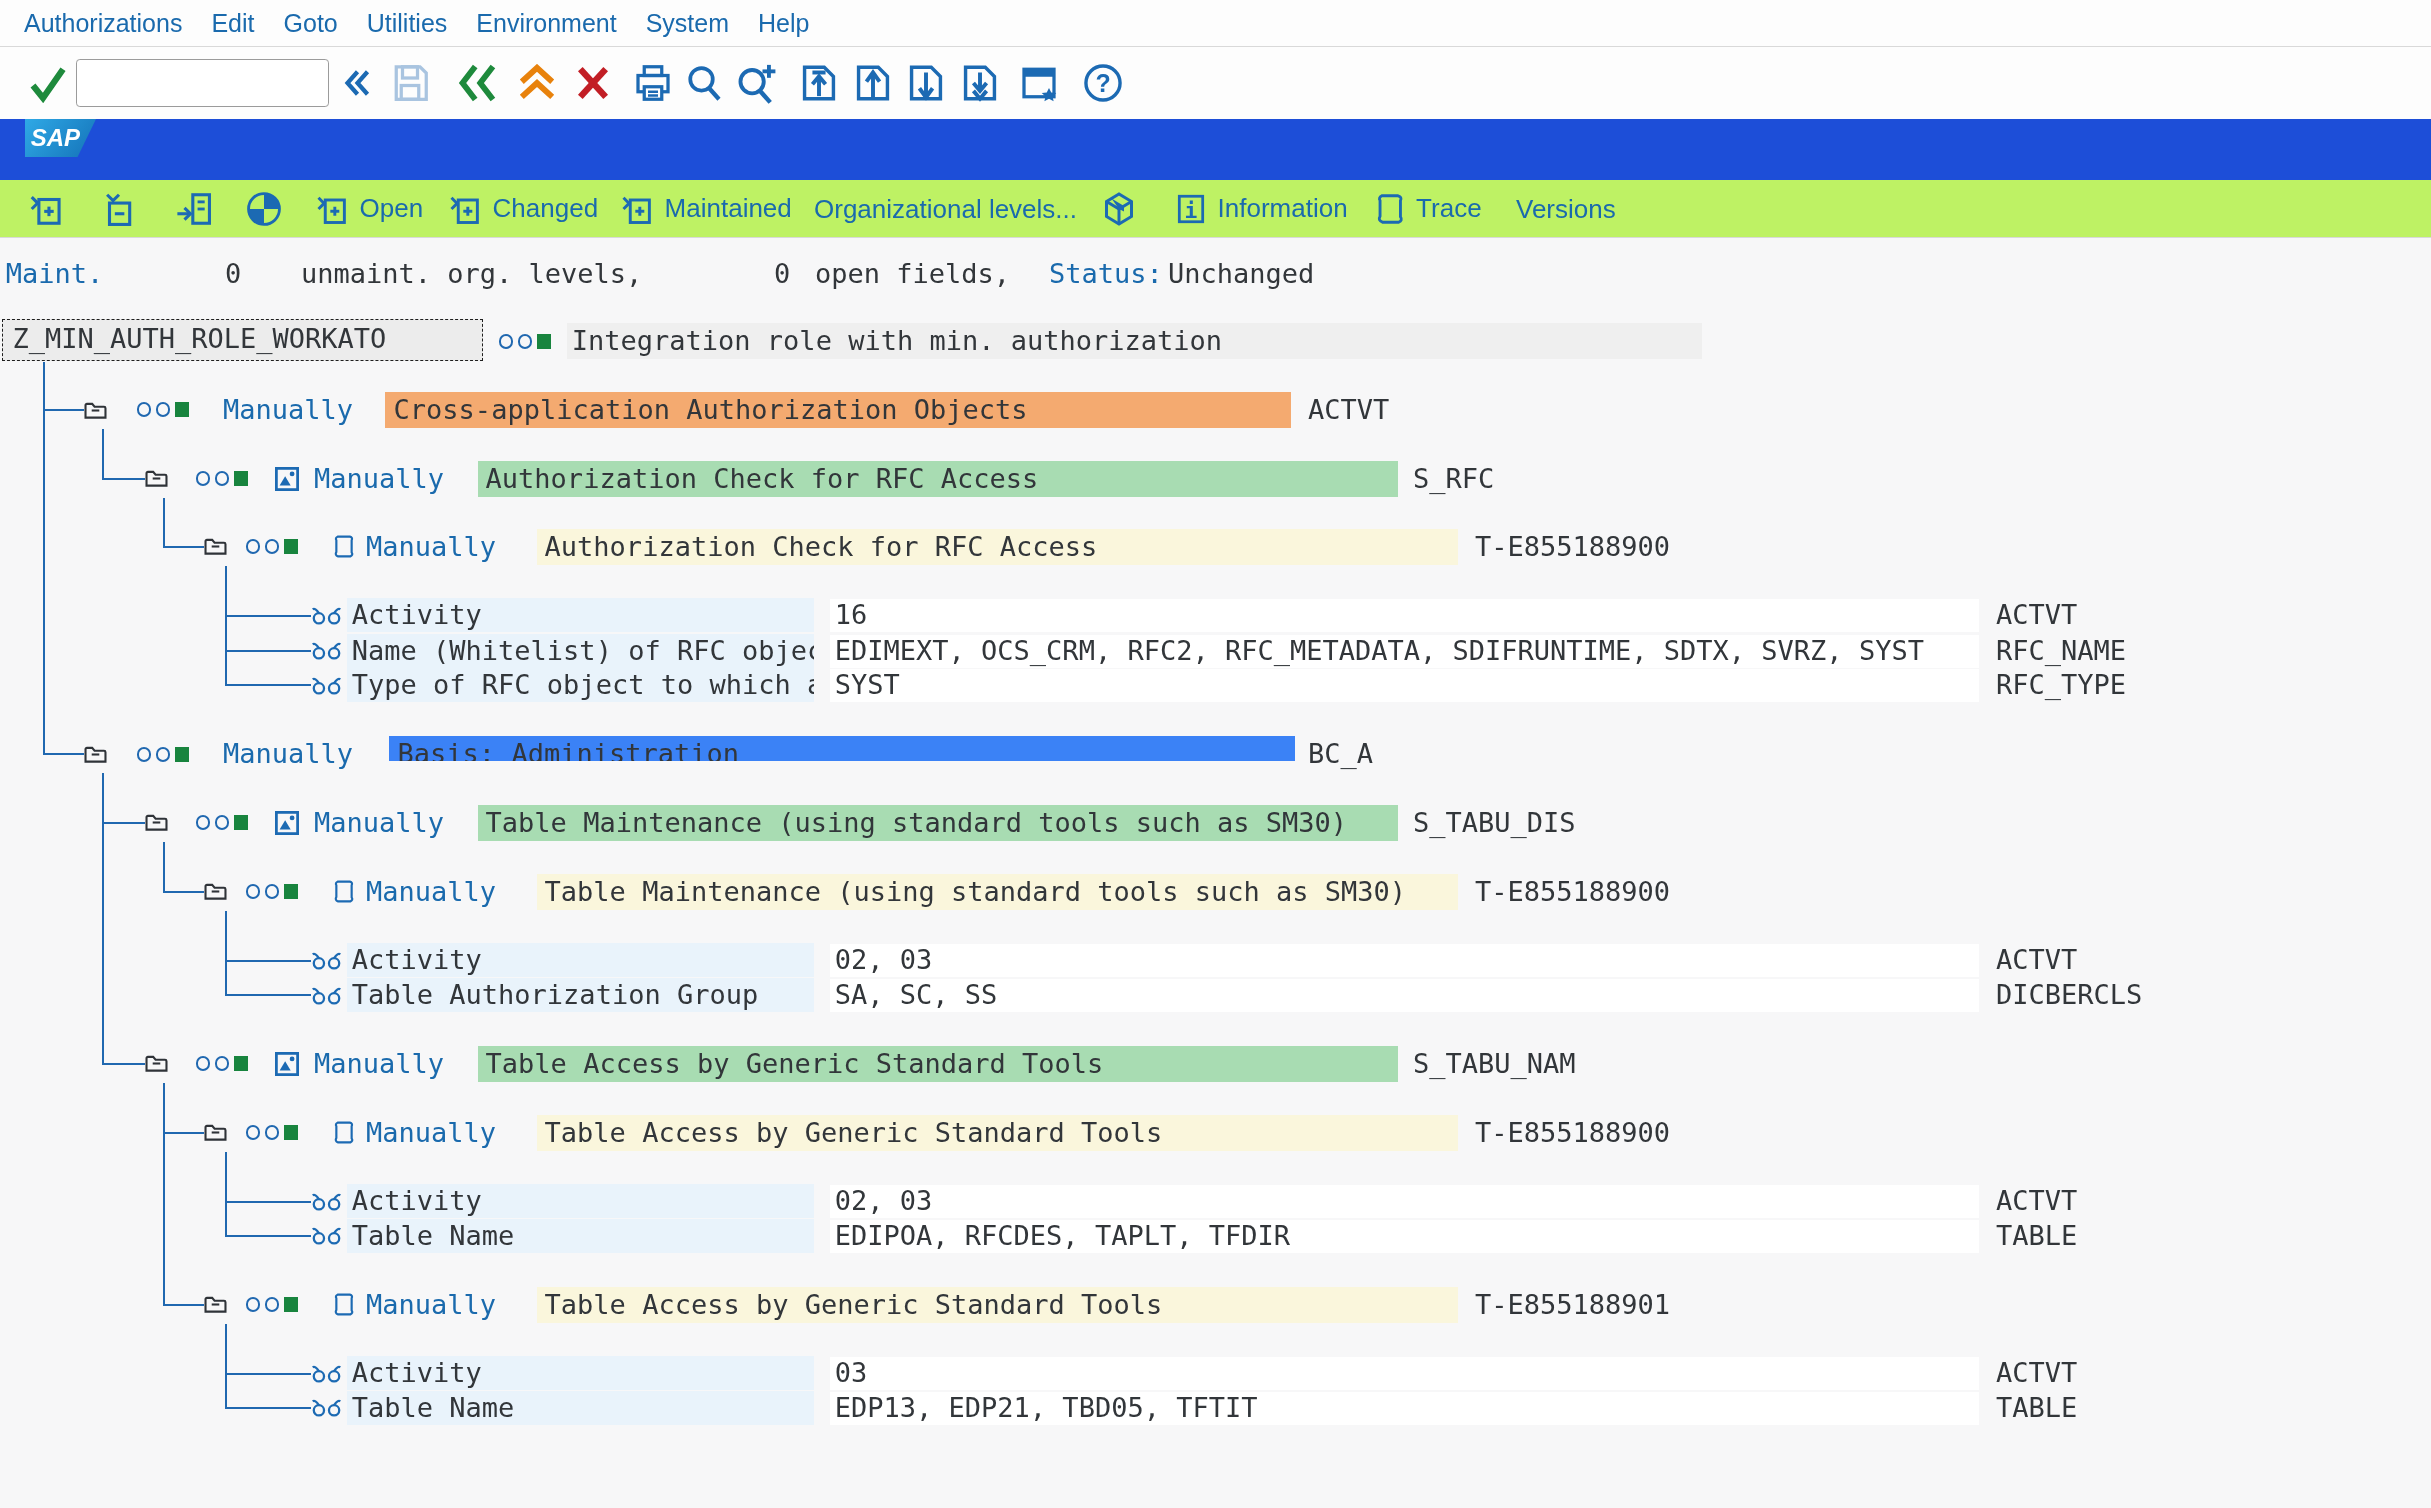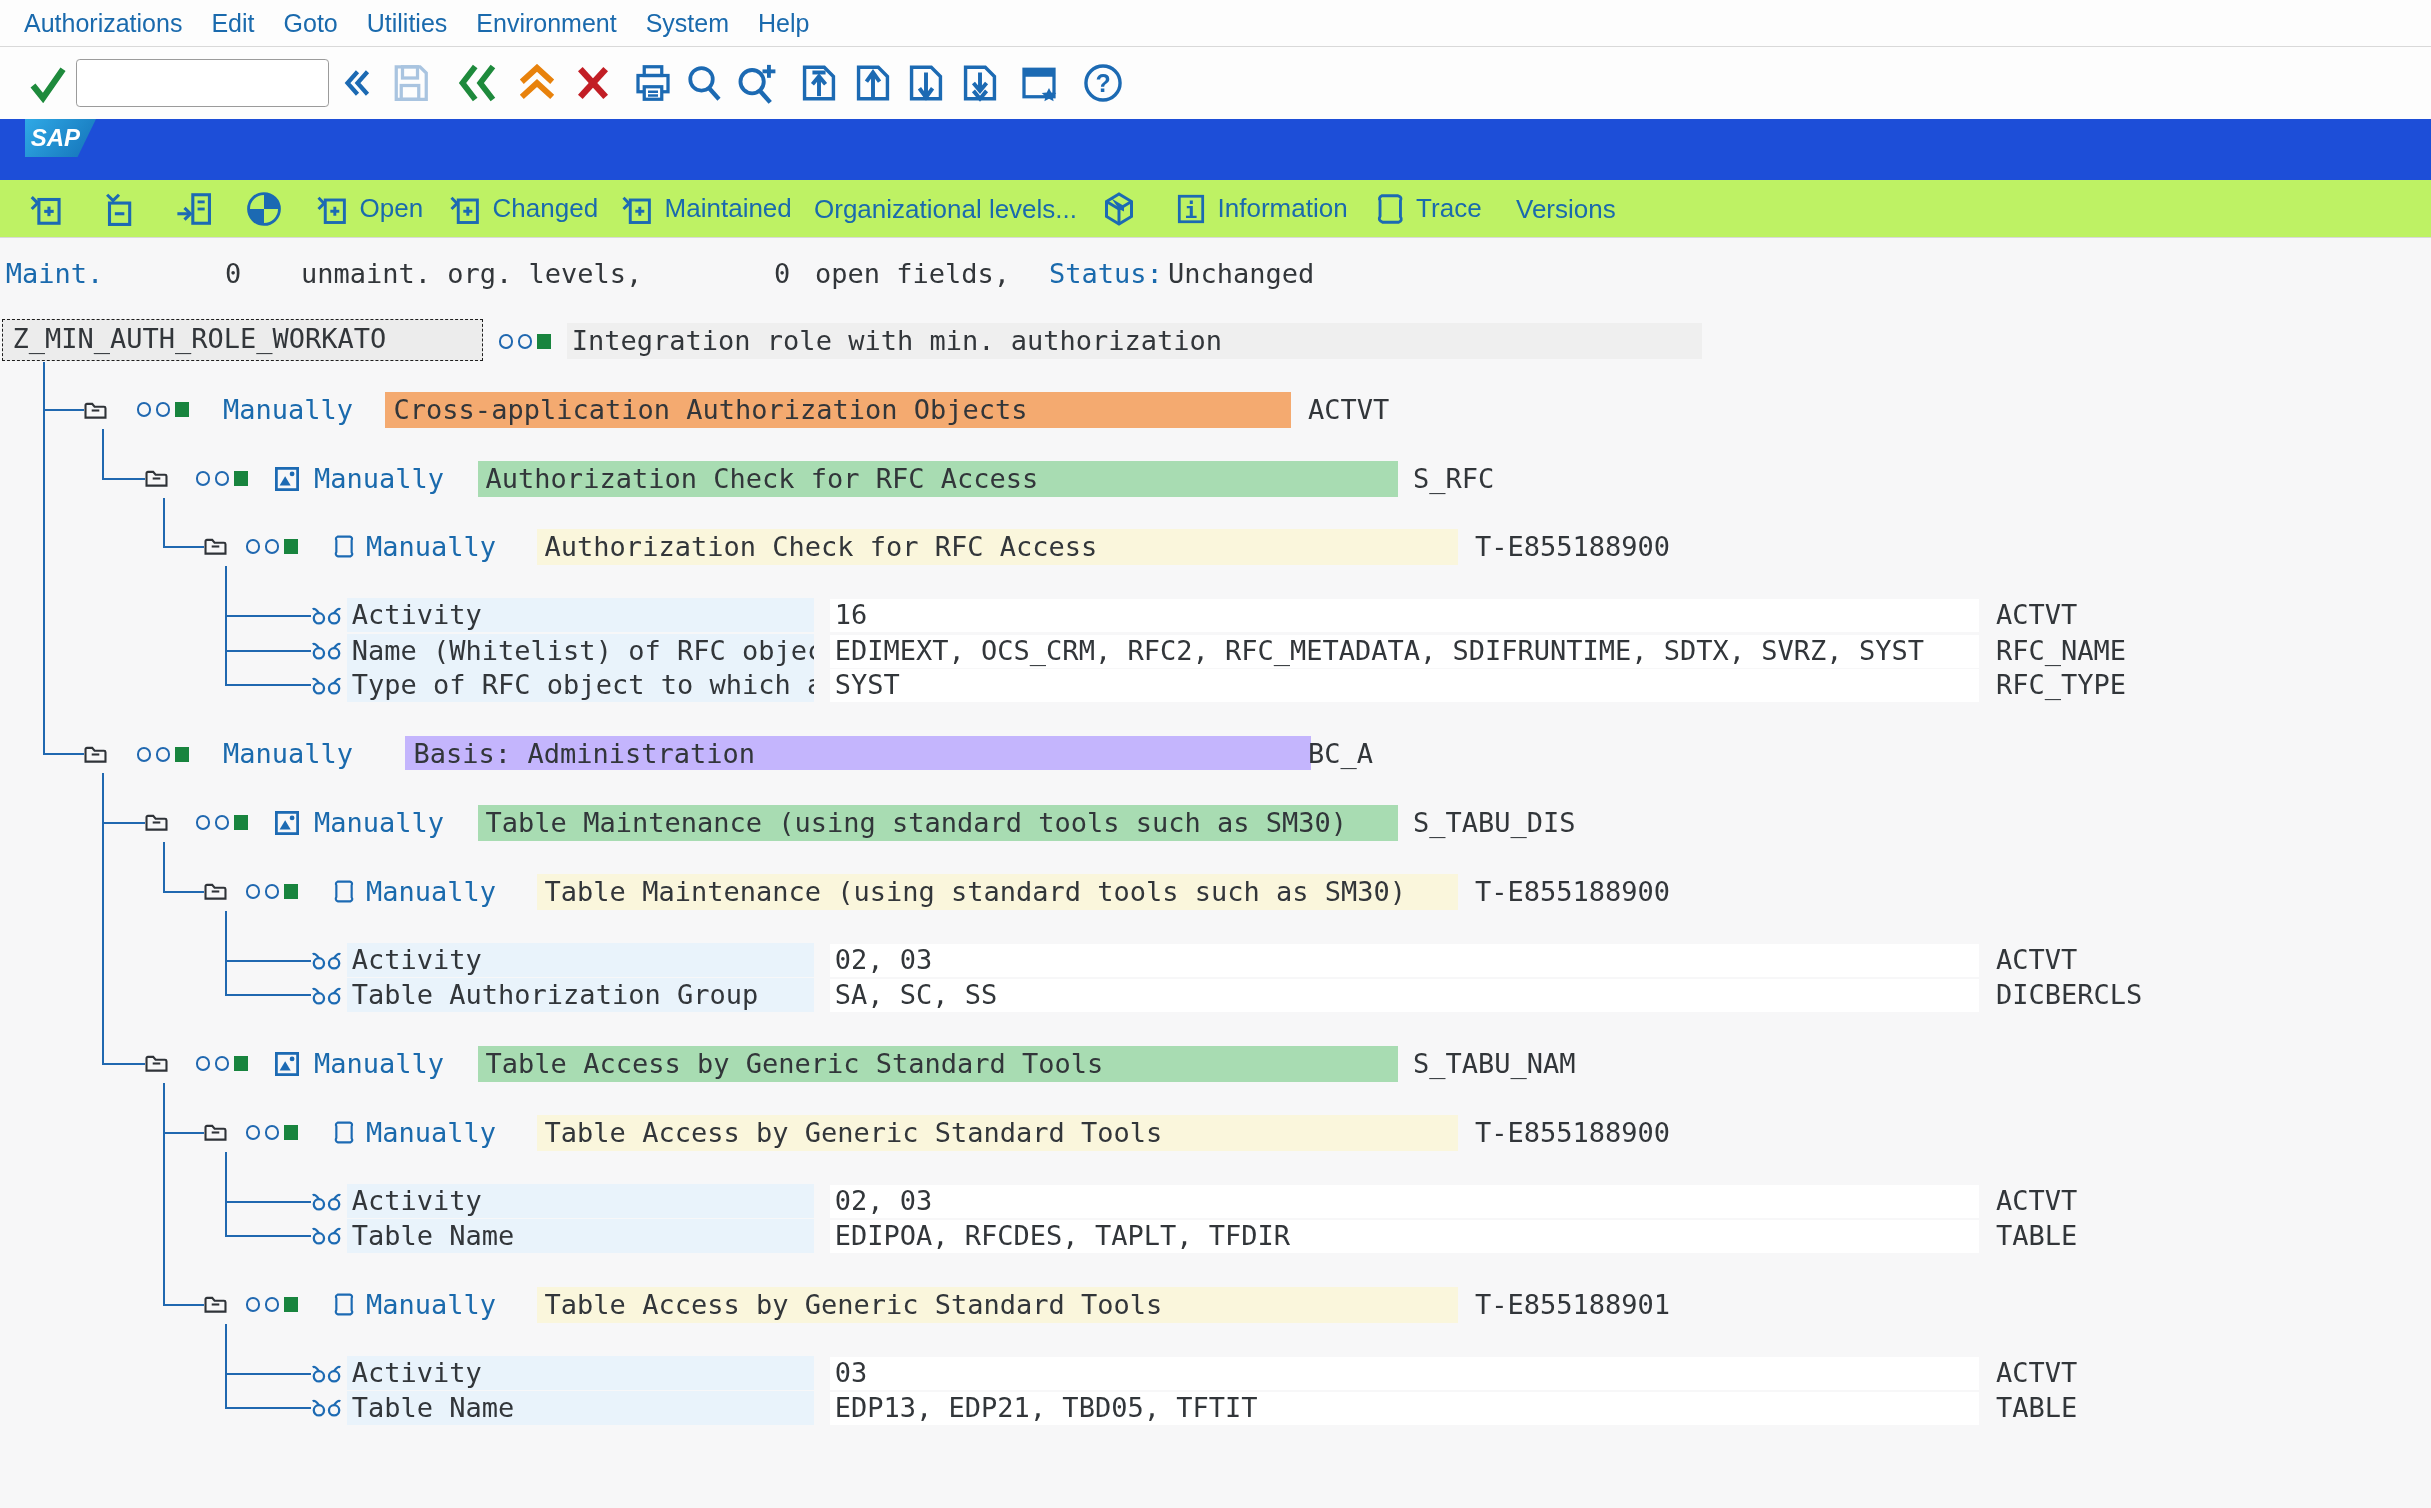--- a/index.html
+++ b/index.html
@@ -327,21 +327,21 @@
       <div style="position:absolute;left:84px;top:745px;width:23px;height:19px"><svg width="100%" height="100%" viewBox="0 0 24 20">
           <path d="M1.5 17.5 V4.5 a1.5 1.5 0 0 1 1.5 -1.5 h5.5 l2.5 3 H21 a1.5 1.5 0 0 1 1.5 1.5 V17.5 Z" fill="none" stroke="#2f3338" stroke-width="2.2"></path>
           <line x1="8" y1="10" x2="16" y2="10" stroke="#2f3338" stroke-width="2.2"></line>
         </svg></div>
       <div style="position:absolute;left:137px;top:746px;height:17px;display:flex;align-items:center;gap:4.8px">
         <span style="width:14.3px;height:14.3px;border:2.9px solid #2068b0;border-radius:50%;display:inline-block"></span>
         <span style="width:14.3px;height:14.3px;border:2.9px solid #2068b0;border-radius:50%;display:inline-block"></span>
         <span style="width:14.3px;height:14.3px;background:#18843e;display:inline-block"></span>
       </div>
       <div class="mono" style="position: absolute; left: 223px; top: 737px; height: 34px; line-height: 34px; color: rgb(26, 106, 173);">Manually</div>
-      <div class="mono" style="position:absolute;left:405px;top:736px;width:906px;height:34px;line-height:36px;background:#c4b5fd;padding-left:8.6px;overflow:hidden">Basis: Administration</div>
+      <div class="mono" style="position:absolute;left:389px;top:736px;width:906px;height:25px;line-height:36px;background:#3b82f6;padding-left:8.6px;overflow:hidden">Basis: Administration</div>
       <div class="mono" style="position:absolute;left:1308px;top:737px;height:34px;line-height:34px">BC_A</div>
       <div style="position:absolute;left:145px;top:813px;width:23px;height:19px"><svg width="100%" height="100%" viewBox="0 0 24 20">
           <path d="M1.5 17.5 V4.5 a1.5 1.5 0 0 1 1.5 -1.5 h5.5 l2.5 3 H21 a1.5 1.5 0 0 1 1.5 1.5 V17.5 Z" fill="none" stroke="#2f3338" stroke-width="2.2"></path>
           <line x1="8" y1="10" x2="16" y2="10" stroke="#2f3338" stroke-width="2.2"></line>
         </svg></div>
       <div style="position:absolute;left:196px;top:814px;height:17px;display:flex;align-items:center;gap:4.8px">
         <span style="width:14.3px;height:14.3px;border:2.9px solid #2068b0;border-radius:50%;display:inline-block"></span>
         <span style="width:14.3px;height:14.3px;border:2.9px solid #2068b0;border-radius:50%;display:inline-block"></span>
         <span style="width:14.3px;height:14.3px;background:#18843e;display:inline-block"></span>
       </div>

